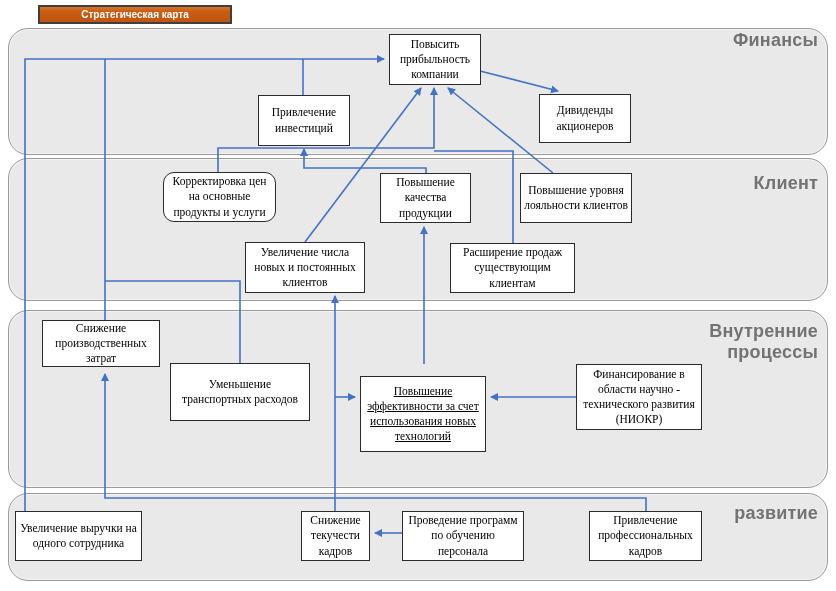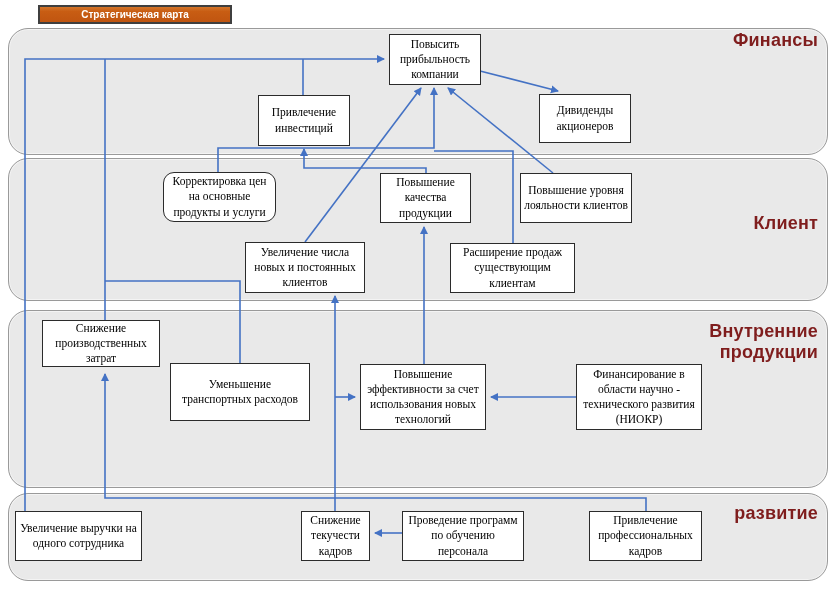--- a/index.html
+++ b/index.html
@@ -2,21 +2,21 @@
 <html><head>
 <meta charset="utf-8">
 <style>
   html,body{margin:0;padding:0;background:#ffffff;}
   #canvas{position:relative;width:836px;height:591px;background:#ffffff;overflow:hidden;
           font-family:"Liberation Sans","DejaVu Sans",sans-serif;}
   .band{position:absolute;left:8px;width:820px;background:#e9e9e9;
         border:1px solid #9a9a9a;border-radius:20px;box-sizing:border-box;
         box-shadow:inset 0 0 0 1px rgba(255,255,255,.5);}
   .band-label{position:absolute;right:18px;text-align:right;font-weight:bold;
-        font-size:18px;line-height:21px;color:#7f1d1d;letter-spacing:.2px;}
+        font-size:18px;line-height:21px;color:#737373;letter-spacing:.2px;}
   .node{position:absolute;background:#ffffff;border:1.5px solid #2b2b2b;box-sizing:border-box;
         display:flex;align-items:center;justify-content:center;text-align:center;
         font-family:"Liberation Serif","DejaVu Serif",serif;font-size:11.5px;
         line-height:1.32;color:#000;padding:6px 3px;}
   #edges{position:absolute;left:0;top:0;pointer-events:none;}
   #edges polyline,#edges line{fill:none;stroke:#4472c4;stroke-width:1.6;}
   #title-badge{position:absolute;left:38px;top:5px;width:194px;height:19px;
         background:linear-gradient(#d4762b 0%,#c85d13 30%,#c05510 100%);
         border:2px solid #3f3f3f;box-sizing:border-box;display:flex;align-items:center;
         justify-content:center;color:#ffffff;font-weight:bold;font-size:10px;}
@@ -25,24 +25,24 @@
 <body>
 
 <div id="canvas">
 
   <div class="band" style="top:28px;height:127px;"></div>
   <div class="band" style="top:158px;height:143px;"></div>
   <div class="band" style="top:310px;height:178px;"></div>
   <div class="band" style="top:493px;height:88px;"></div>
 
   <div class="band-label" style="top:30px;"><span>Финансы</span></div>
-  <div class="band-label" style="top:173px;margin-top:40px;"><span>Клиент</span></div>
+  <div class="band-label" style="top:173px;"><span>Клиент</span></div>
   <div class="band-label" style="top:321px;">
     <div>Внутренние</div>
-    <div>продукции</div>
+    <div>процессы</div>
   </div>
   <div class="band-label" style="top:503px;">
     <div>развитие</div>
   </div>
 
   <svg id="edges" width="836" height="591">
     <defs>
       <marker id="arr" markerUnits="userSpaceOnUse" markerWidth="9" markerHeight="9" refX="7" refY="4" orient="auto">
         <path d="M0,0 L8,4 L0,8 Z" fill="#4472c4"></path>
       </marker>
@@ -70,21 +70,21 @@
   <div class="node" style="left:539px;top:94px;width:92px;height:49px;">Дивиденды акционеров</div>
 
   <div class="node" style="left:163px;top:172px;width:113px;height:50px;border-radius:11px;">Корректировка цен на основные продукты и услуги</div>
   <div class="node" style="left:380px;top:173px;width:91px;height:50px;">Повышение качества продукции</div>
   <div class="node" style="left:520px;top:173px;width:112px;height:50px;">Повышение уровня лояльности клиентов</div>
   <div class="node" style="left:245px;top:242px;width:120px;height:51px;">Увеличение числа новых и постоянных клиентов</div>
   <div class="node" style="left:450px;top:243px;width:125px;height:50px;">Расширение продаж существующим клиентам</div>
 
   <div class="node" style="left:42px;top:320px;width:118px;height:47px;">Снижение производственных затрат</div>
   <div class="node" style="left:170px;top:363px;width:140px;height:58px;">Уменьшение транспортных расходов</div>
-  <div class="node" style="left:360px;top:364px;width:126px;height:66px;">Повышение эффективности за счет использования новых технологий</div>
+  <div class="node" style="left:360px;top:376px;width:126px;height:76px;text-decoration:underline;">Повышение эффективности за счет использования новых технологий</div>
   <div class="node" style="left:576px;top:364px;width:126px;height:66px;">Финансирование в области научно - технического развития (НИОКР)</div>
 
   <div class="node" style="left:15px;top:511px;width:127px;height:50px;">Увеличение выручки на одного сотрудника</div>
   <div class="node" style="left:301px;top:511px;width:69px;height:50px;">Снижение текучести кадров</div>
   <div class="node" style="left:402px;top:511px;width:122px;height:50px;">Проведение программ по обучению персонала</div>
   <div class="node" style="left:589px;top:511px;width:113px;height:50px;">Привлечение профессиональных кадров</div>
 
   <div id="title-badge">
       <span>Стратегическая карта</span>
     </div>

